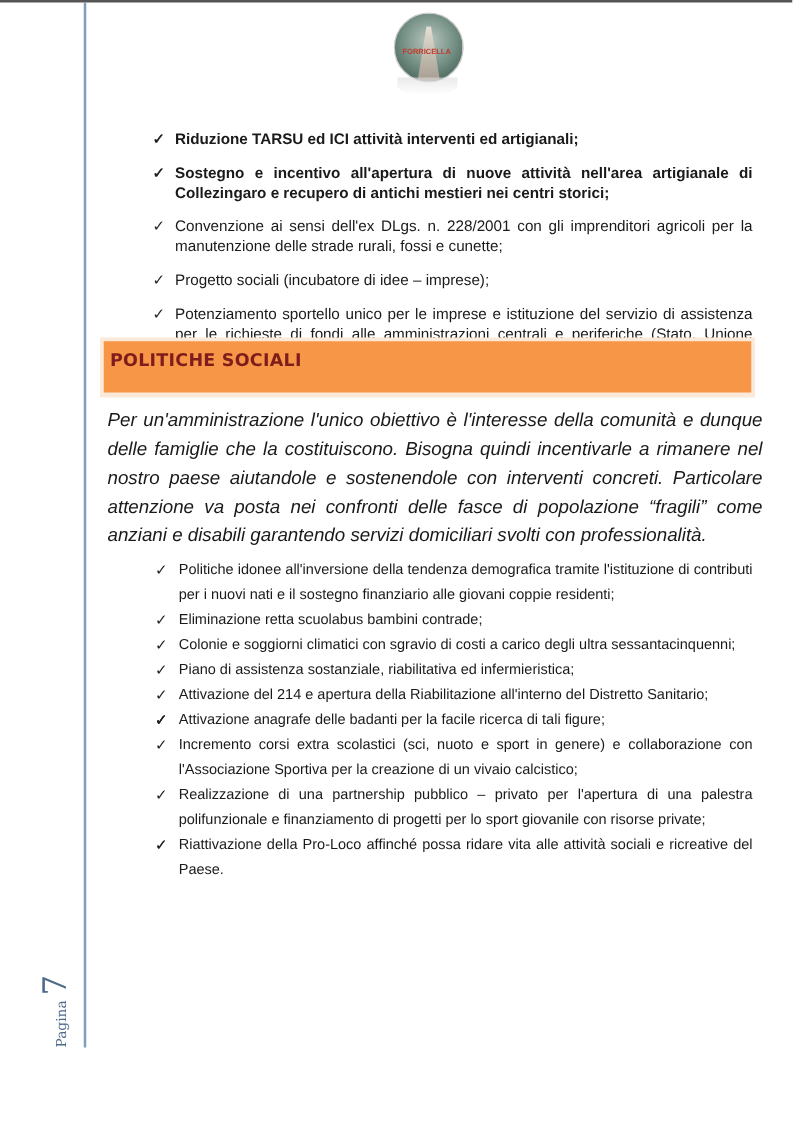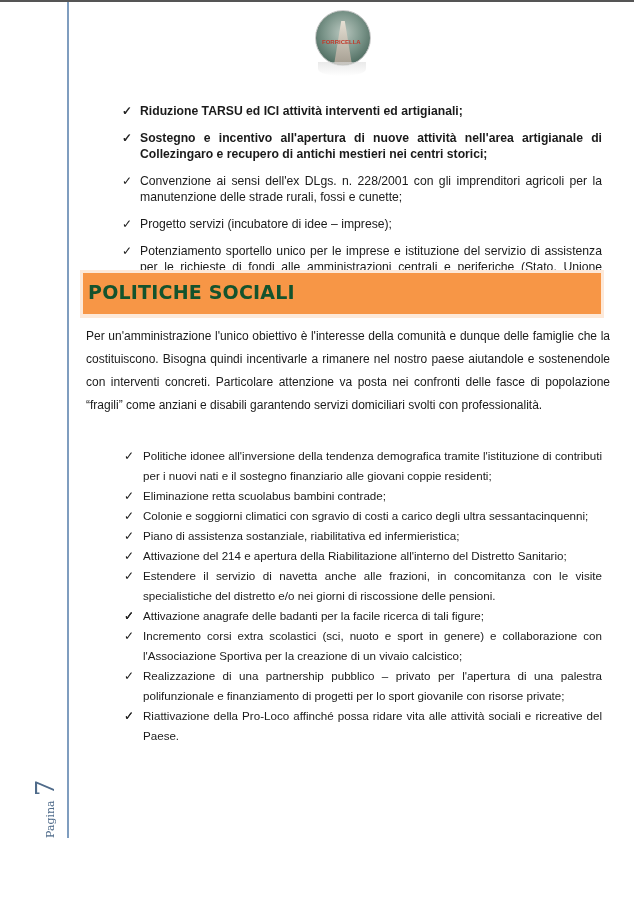--- a/index.html
+++ b/index.html
@@ -25,26 +25,26 @@
     .list1 li.bold { font-weight: bold; font-weight: 600; }
     .check { position: absolute; left: 0; top: 0; font-size: 12px; color: #222; }
 
     .heading-box {
       position: absolute; left: 80px; top: 270px; width: 524px; height: 48px; background: #fde9d9;
     }
     .heading-inner {
       position: absolute; left: 3px; top: 3px; right: 3px; bottom: 4px; background: #f79646;
     }
     .heading-text {
-      position: absolute; left: 5px; top: 8px; color: #14532d; font-weight: bold; font-size: 19px;
+      position: absolute; left: 5px; top: 8px; color: #7f1d1d; font-weight: bold; font-size: 14px;
       font-family: "DejaVu Sans", sans-serif; letter-spacing: 0.2px;
     }
 
     .intro {
-      position: absolute; left: 86px; top: 325px; width: 524px; font-size: 12px;
+      position: absolute; left: 86px; top: 325px; width: 524px; font-style: italic; font-size: 15px;
       line-height: 23px; text-align: justify; margin: 0;
     }
 
     .list2 { position: absolute; left: 124px; top: 446px; width: 478px; margin: 0; padding: 0; list-style: none; }
     .list2 li { position: relative; padding-left: 19px; font-size: 11.6px; line-height: 20px; text-align: justify; }
 
     .pagenum {
       position: absolute; left: 30px; top: 838px; transform: rotate(-90deg); transform-origin: left top;
       white-space: nowrap; color: #4f6b8a; font-family: "DejaVu Serif", serif;
     }
@@ -60,39 +60,39 @@
 <div class="logo">
   <div class="road"></div>
   <span class="txt">FORRICELLA</span>
 </div>
 <div class="logo-reflect"></div>
 
 <ul class="list1">
   <li class="bold"><span class="check">✓</span><span>Riduzione TARSU ed ICI attività interventi ed artigianali;</span></li>
   <li class="bold"><span class="check">✓</span><span>Sostegno e incentivo all'apertura di nuove attività nell'area artigianale di Collezingaro e recupero di antichi mestieri nei centri storici;</span></li>
   <li><span class="check">✓</span><span>Convenzione ai sensi dell'ex DLgs. n. 228/2001 con gli imprenditori agricoli per la manutenzione delle strade rurali, fossi e cunette;</span></li>
-  <li><span class="check">✓</span><span>Progetto servizi (incubatore di idee – imprese);</span></li>
+  <li><span class="check">✓</span><span>Progetto sociali (incubatore di idee – imprese);</span></li>
   <li><span class="check">✓</span><span>Potenziamento sportello unico per le imprese e istituzione del servizio di assistenza per le richieste di fondi alle amministrazioni centrali e periferiche (Stato, Unione Europea, Regione, Provincia).</span></li>
 </ul>
 
 <div class="heading-box">
   <div class="heading-inner">
     <span class="heading-text">POLITICHE SOCIALI</span>
   </div>
 </div>
 
 <p class="intro">Per un'amministrazione l'unico obiettivo è l'interesse della comunità e dunque delle famiglie che la costituiscono. Bisogna quindi incentivarle a rimanere nel nostro paese aiutandole e sostenendole con interventi concreti. Particolare attenzione va posta nei confronti delle fasce di popolazione “fragili” come anziani e disabili garantendo servizi domiciliari svolti con professionalità.</p>
 
 <ul class="list2">
   <li><span class="check">✓</span><span>Politiche idonee all'inversione della tendenza demografica tramite l'istituzione di contributi per i nuovi nati e il sostegno finanziario alle giovani coppie residenti;</span></li>
   <li><span class="check">✓</span><span>Eliminazione retta scuolabus bambini contrade;</span></li>
   <li><span class="check">✓</span><span>Colonie e soggiorni climatici con sgravio di costi a carico degli ultra sessantacinquenni;</span></li>
   <li><span class="check">✓</span><span>Piano di assistenza sostanziale, riabilitativa ed infermieristica;</span></li>
   <li><span class="check">✓</span><span>Attivazione del 214 e apertura della Riabilitazione all'interno del Distretto Sanitario;</span></li>
-  <li><span class="check">✓</span><span>Estendere il servizio di navetta anche alle frazioni, in concomitanza con le visite specialistiche del distretto e/o nei giorni di riscossione delle pensioni.</span></li>
+  <li><span class="check">✓</span></li>
   <li><span class="check">✓</span></li>
   <li><span class="check">✓</span></li>
   <li><span class="check">✓</span><span>Attivazione anagrafe delle badanti per la facile ricerca di tali figure;</span></li>
   <li><span class="check">✓</span><span>Incremento corsi extra scolastici (sci, nuoto e sport in genere) e collaborazione con l'Associazione Sportiva per la creazione di un vivaio calcistico;</span></li>
   <li><span class="check">✓</span><span>Realizzazione di una partnership pubblico – privato per l'apertura di una palestra polifunzionale e finanziamento di progetti per lo sport giovanile con risorse private;</span></li>
   <li><span class="check">✓</span></li>
   <li><span class="check">✓</span><span>Riattivazione della Pro-Loco affinché possa ridare vita alle attività sociali e ricreative del Paese.</span></li>
 </ul>
 
 <div class="pagenum">

